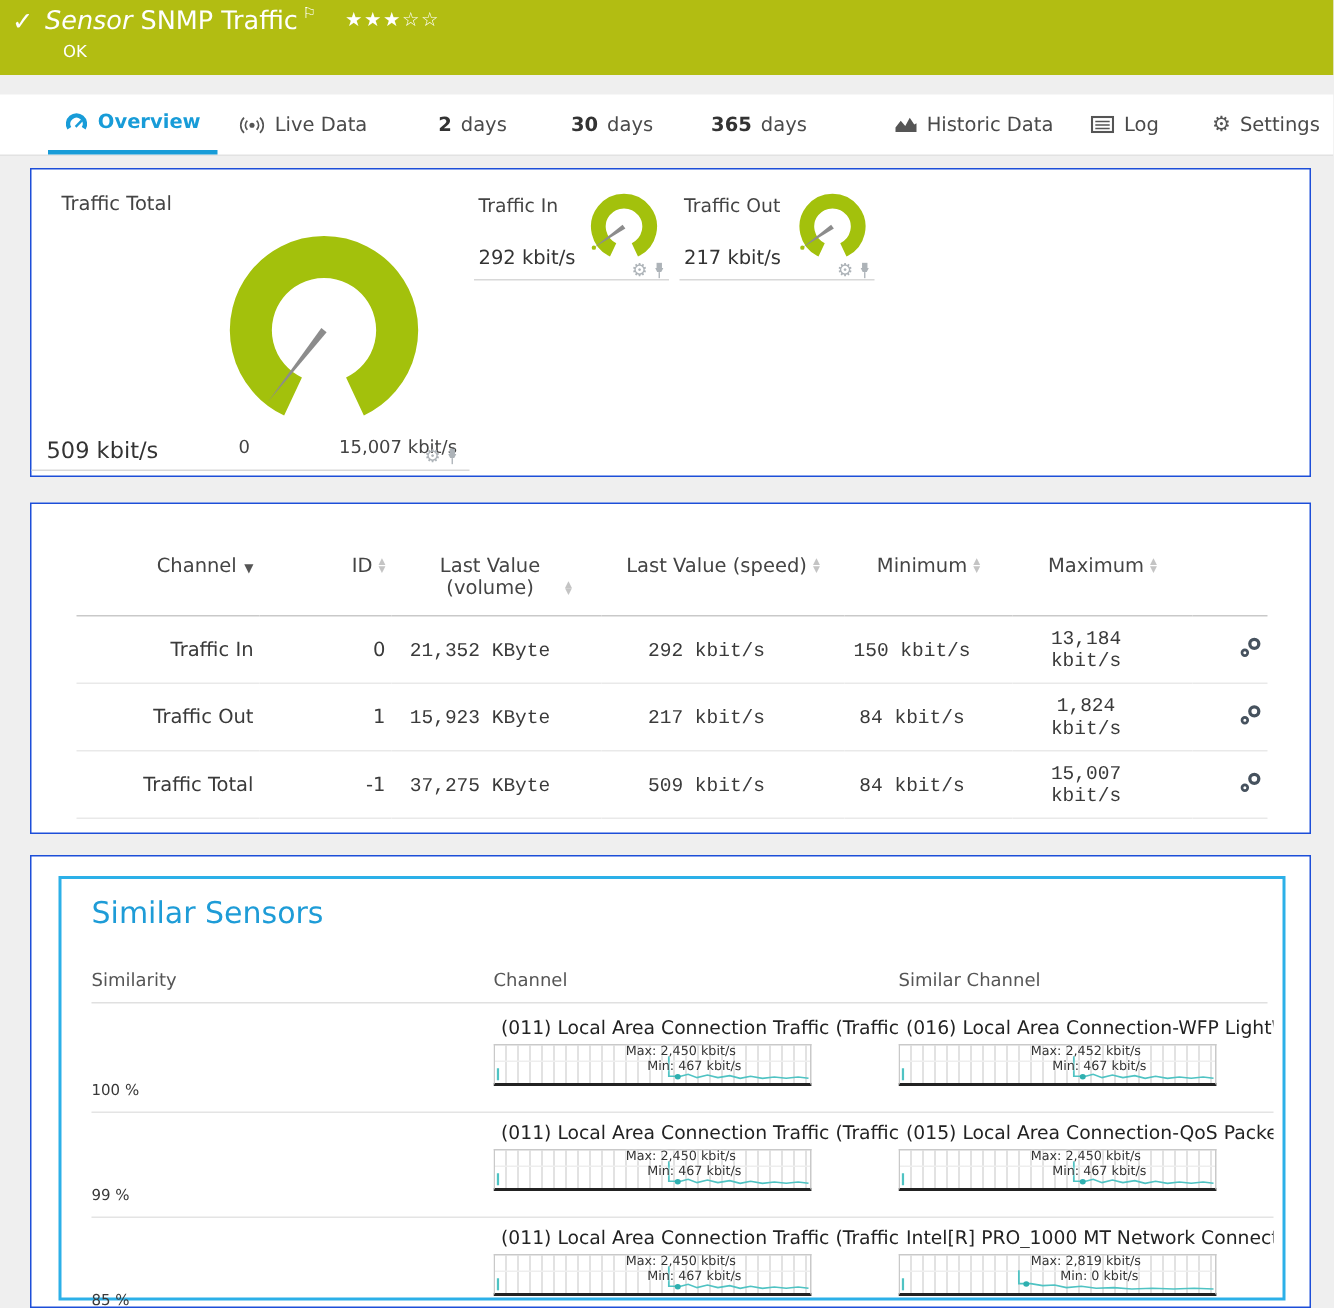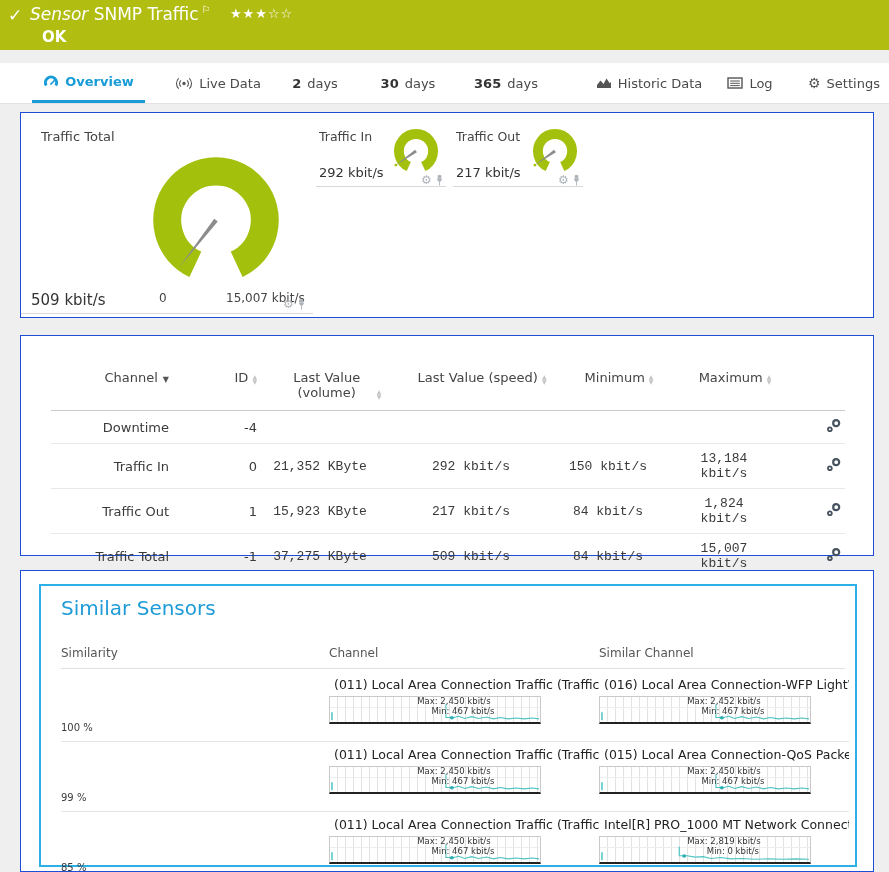--- a/index.html
+++ b/index.html
@@ -6,21 +6,21 @@
   body{font-family:"DejaVu Sans","Liberation Sans",sans-serif;background:#ededed;}
   .page{position:relative;width:889px;height:872px;background:#efefef;overflow:hidden;}
 
   
   .hdr{position:absolute;left:0;top:0;width:889px;height:50px;background:#b2bd12;color:#fff;}
   .hdr .check{position:absolute;left:8px;top:5px;font-size:17px;font-weight:bold;}
   .hdr .titleline{position:absolute;left:30px;top:4px;font-size:17px;white-space:nowrap;}
   .hdr .kind{font-style:italic;}
   .hdr .flag{font-size:10px;vertical-align:super;margin-left:3px;}
   .hdr .stars{margin-left:14px;font-size:13px;letter-spacing:1px;vertical-align:2px;}
-  .hdr .ok{position:absolute;left:42px;top:28px;font-size:15px;font-weight:bold;}
+  .hdr .ok{position:absolute;left:42px;top:28px;font-size:11px;font-weight:normal;}
 
   
   .tabs{position:absolute;left:0;top:63px;width:889px;height:40px;background:#fff;border-bottom:1px solid #e2e2e2;}
   .tab{position:absolute;top:0;height:40px;display:flex;align-items:center;justify-content:center;gap:6px;
        font-size:13px;color:#4a4a4a;cursor:pointer;white-space:nowrap;}
   .tab .num{font-weight:bold;color:#333;}
   .tab.active{color:#189cd8;font-weight:bold;border-bottom:3px solid #189cd8;box-sizing:border-box;}
   .tab svg{flex:0 0 auto;}
   .gearglyph{font-size:14px;color:#555;line-height:1;}
 
@@ -91,21 +91,21 @@
   </div>
 
   <div class="tabs">
     <div class="tab active" style="left:32px;width:113px;">
       <svg width="16" height="13" viewBox="0 0 16 13">
         <path d="M3.2 10.5 A5.6 5.6 0 1 1 12.8 10.5" stroke="#189cd8" stroke-width="3" fill="none"></path>
         <path d="M7.4 9.6 L11.6 5.2" stroke="#189cd8" stroke-width="1.6"></path>
       </svg>
       <span>Overview</span>
     </div>
-    <div class="tab" style="left:168px;width:100px;">
+    <div class="tab" style="left:152px;width:100px;">
       <svg width="18" height="13" viewBox="0 0 18 13">
         <circle cx="9" cy="6.5" r="1.7" fill="#555"></circle>
         <path d="M5.9 3.4 a4.3 4.3 0 0 0 0 6.2 M12.1 3.4 a4.3 4.3 0 0 1 0 6.2 M3.7 1.4 a7 7 0 0 0 0 10.2 M14.3 1.4 a7 7 0 0 1 0 10.2" stroke="#555" stroke-width="1.1" fill="none"></path>
       </svg>
       <span>Live Data</span>
     </div>
     <div class="tab" style="left:286px;width:58px;">
       <span class="num">2</span>
       <span>days</span>
     </div>
@@ -220,32 +220,20 @@
           <th class="c hdrline">
             <span>Minimum</span><span class="sorticons"><i>▲</i><i>▼</i></span>
           </th>
           <th class="c hdrline">
             <span>Maximum</span><span class="sorticons"><i>▲</i><i>▼</i></span>
           </th>
           <th class="hdrline"></th>
         </tr>
       </thead>
       <tbody>
-        <tr>
-          <td class="l">Downtime</td>
-          <td class="l">-4</td>
-          <td class="r"></td>
-          <td class="r"></td>
-          <td class="r"></td>
-          <td class="r"></td>
-          <td class="cogcell"><svg width="15" height="15" viewBox="0 0 15 15">
-                <circle cx="10.2" cy="5.2" r="3" fill="none" stroke="#46525e" stroke-width="2.2"></circle>
-                <circle cx="3.9" cy="11.2" r="1.9" fill="none" stroke="#46525e" stroke-width="1.8"></circle>
-              </svg></td>
-        </tr>
         <tr>
           <td class="l">Traffic In</td>
           <td class="l">0</td>
           <td class="r">21,352 KByte</td>
           <td class="r">292 kbit/s</td>
           <td class="r">150 kbit/s</td>
           <td class="r">13,184 kbit/s</td>
           <td class="cogcell"><svg width="15" height="15" viewBox="0 0 15 15">
                 <circle cx="10.2" cy="5.2" r="3" fill="none" stroke="#46525e" stroke-width="2.2"></circle>
                 <circle cx="3.9" cy="11.2" r="1.9" fill="none" stroke="#46525e" stroke-width="1.8"></circle>

